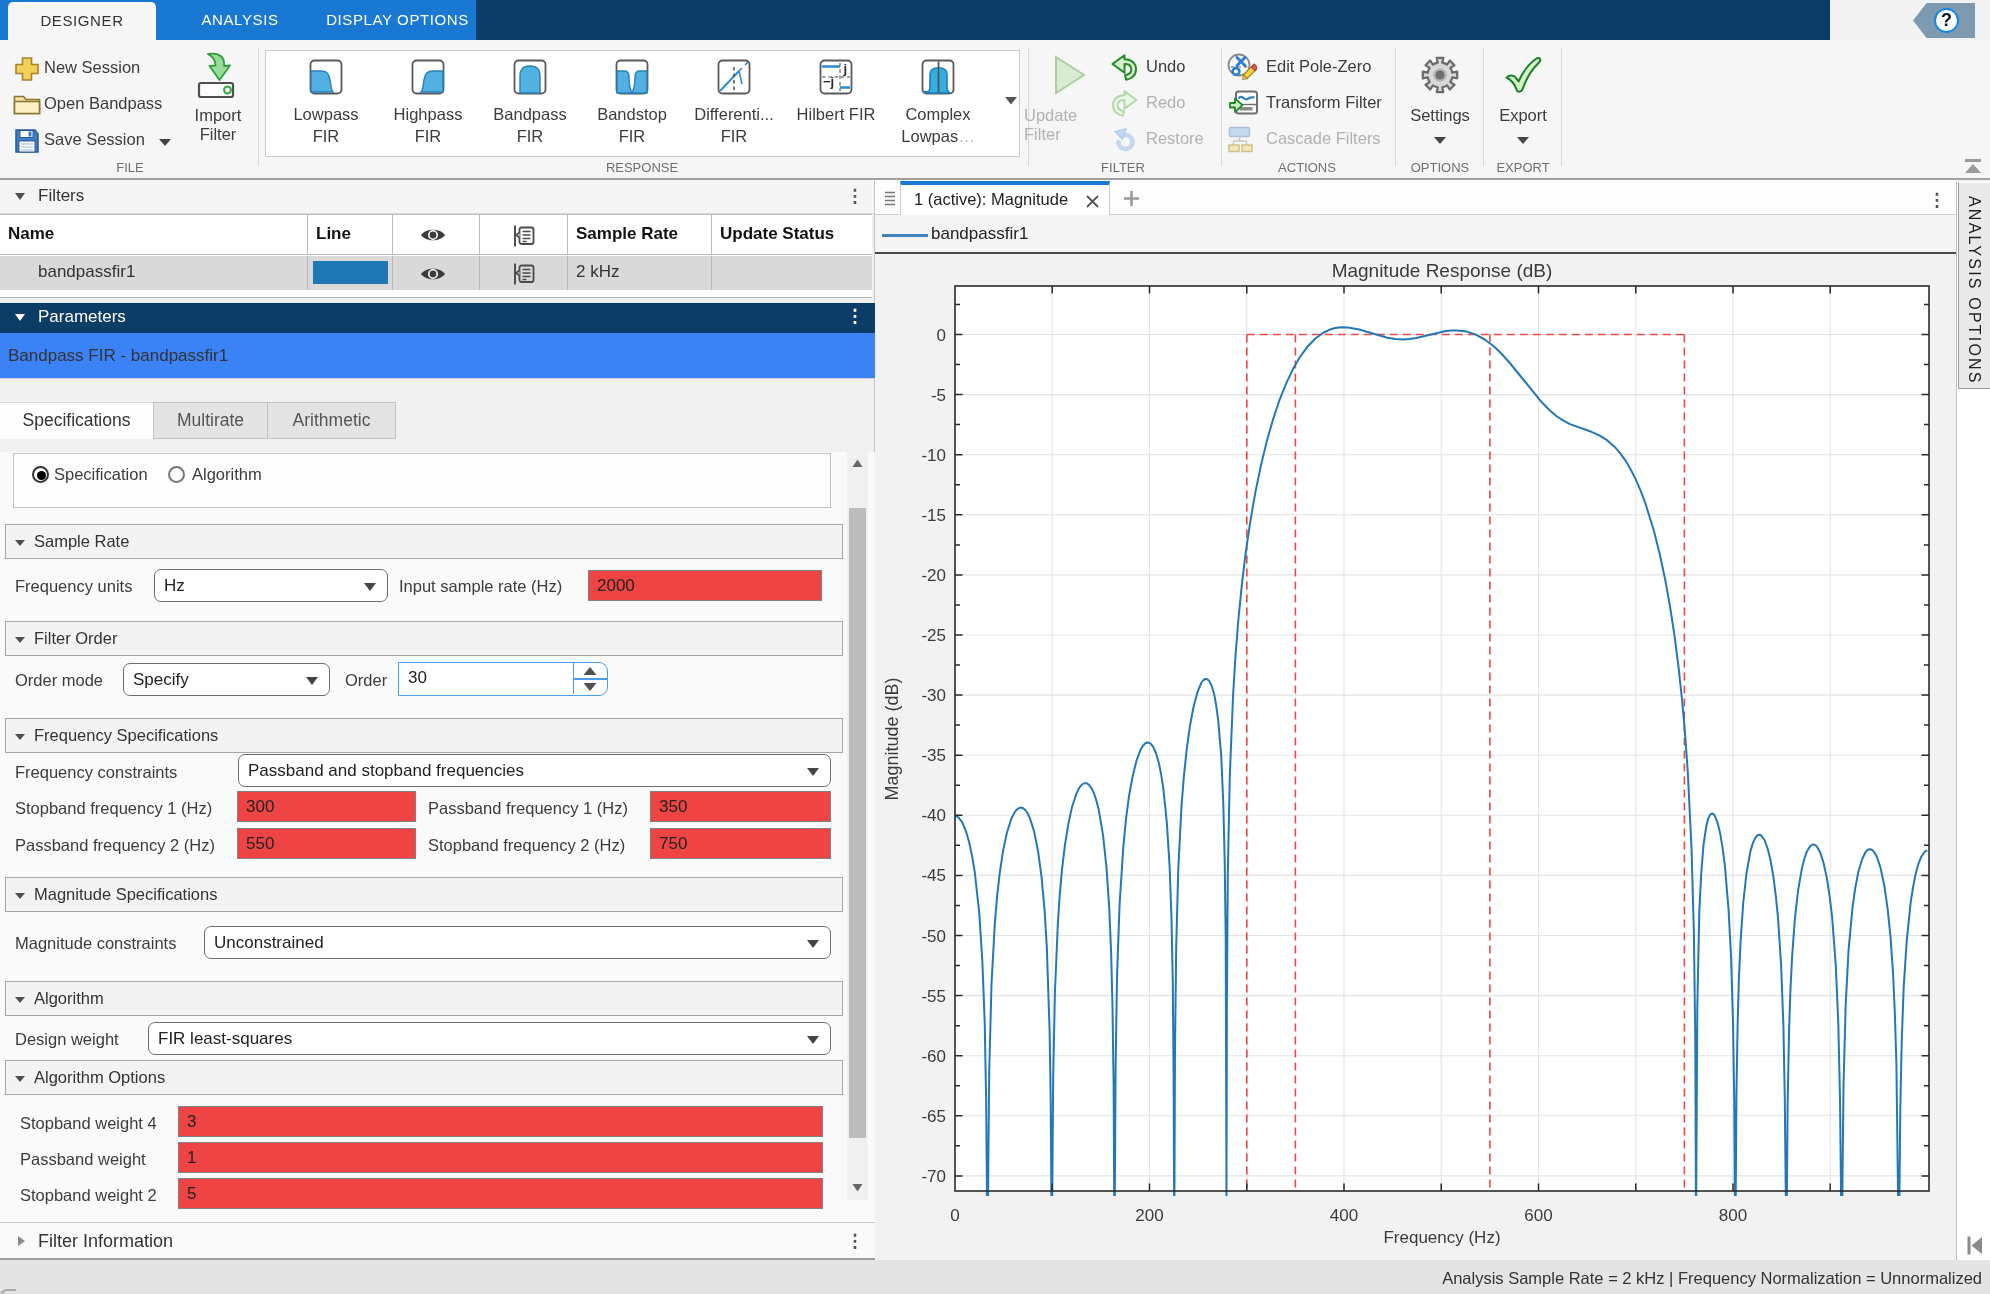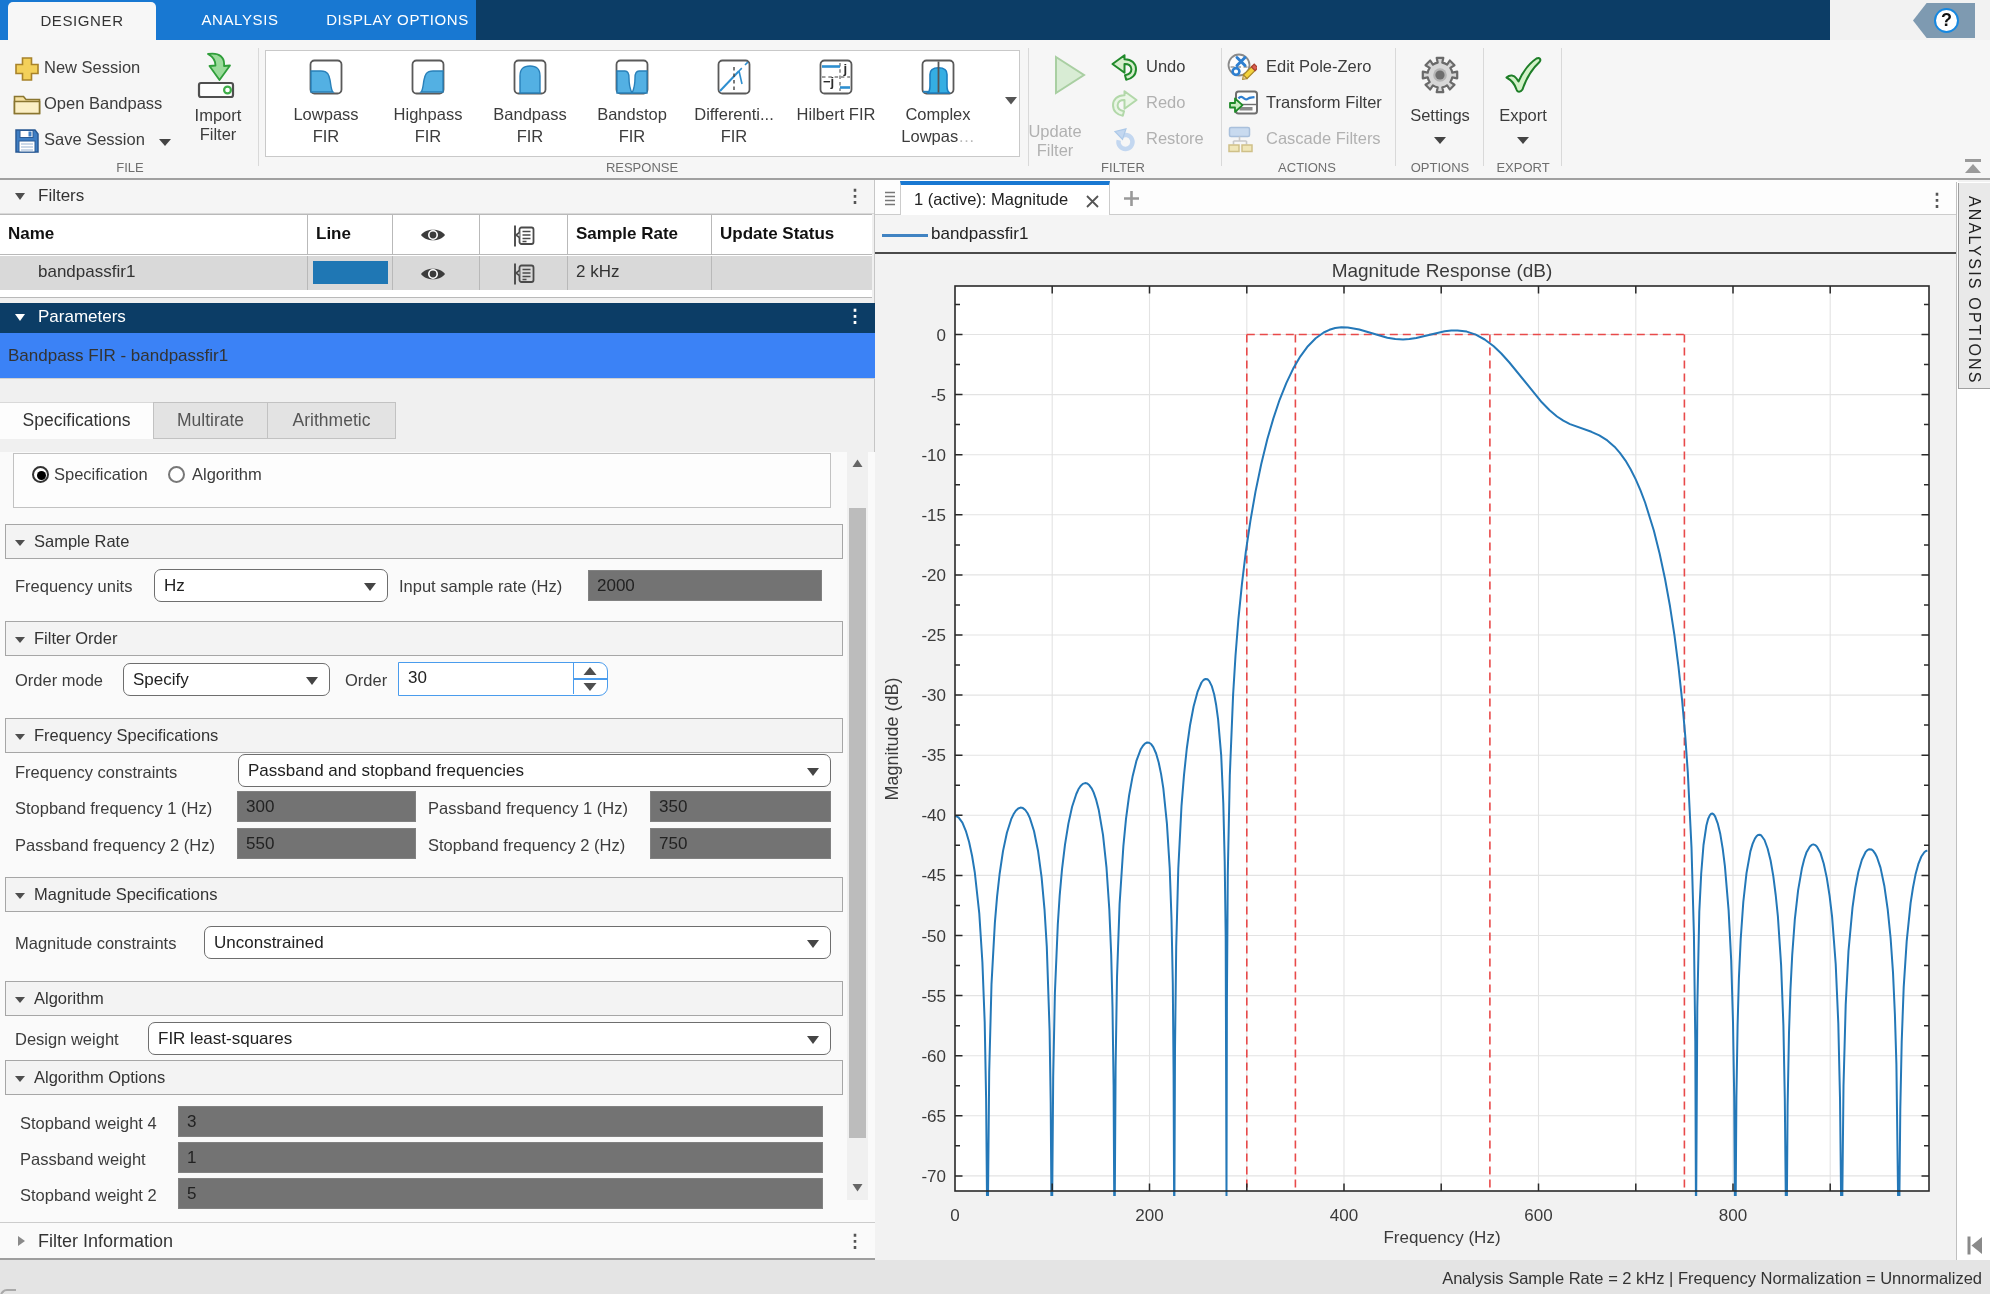--- a/index.html
+++ b/index.html
@@ -41,21 +41,21 @@
 
 .ptab { position:absolute; top:222px; height:37px; border:1px solid #c2c2c2; font-size:17.5px; text-align:center; line-height:35px; color:#555; background:#e3e3e3; }
 .ptab.sel { background:#fdfdfd; border:none; border-top:1px solid #d9d9d9; color:#333; z-index:2; }
 #pcontent { position:absolute; left:0; top:272px; width:875px; height:770px; background:#fafafa; }
 .shead { position:absolute; left:5px; width:838px; height:35px; background:#f3f3f3; border:1px solid #a6a6a6; font-size:16.5px; color:#333; line-height:33px; }
 .shead .tri-d { margin:0 9px 1px 9px; border-left-width:5px; border-right-width:5px; border-top-width:6.5px; }
 .plabel { position:absolute; font-size:16.5px; color:#3c3c3c; white-space:nowrap; }
 .dd { position:absolute; background:#fff; border:1.5px solid #6e6e6e; border-radius:7px; font-size:17px; color:#222; }
 .dd span { position:absolute; left:9px; top:50%; transform:translateY(-50%); }
 .dd:after { content:""; position:absolute; right:11px; top:50%; margin-top:-3px; width:0; height:0; border-left:6.5px solid transparent; border-right:6.5px solid transparent; border-top:8px solid #454545; }
-.ti { position:absolute; background:#737373; border:1px solid #818181; font-size:17px; color:#222; padding-left:8px; }
+.ti { position:absolute; background:#ef4444; border:1px solid #818181; font-size:17px; color:#222; padding-left:8px; }
 
 #pscroll { position:absolute; right:7px; top:0px; width:21px; height:748px; background:#f0f0f0; }
 #pthumb { position:absolute; left:2px; top:56px; width:17px; height:630px; background:#bcbcbc; }
 
 #finfo { position:absolute; left:0; top:1042px; width:875px; height:38px; background:#fafafa; border-top:1px solid #ccc; border-bottom:2px solid #9e9e9e; font-size:18px; color:#333; }
 
 #rightpanel { position:absolute; left:875px; top:180px; width:1115px; height:1082px; background:#f2f2f2; }
 #ptabbar { position:absolute; left:0; top:0; width:1083px; height:35px; background:#fdfdfd; border-bottom:1px solid #ccc; }
 #atab { position:absolute; left:25px; top:1px; width:210px; height:34px; background:#fff; border-left:1px solid #ccc; border-right:1px solid #ccc; border-top:4px solid #1878d2; font-size:16.5px; color:#222; }
 #legend { position:absolute; left:0; top:35px; width:1083px; height:39px; background:#f4f4f4; border-bottom:2px solid #4a4a4a; }
@@ -178,21 +178,21 @@
       <div class="cap">Complex<br>Lowpas<span style="color:#b9b9b9;">…</span></div>
     </div>
   </div>
   <svg class="abs" style="left:1003px;top:55px;" width="16" height="12" viewBox="0 0 16 12">
       <path d="M2 2 L8 9.5 L14 2z" fill="#555"></path>
     </svg>
   <div id="ribbon-right">
     <svg class="abs" style="left:1050px;top:14px;" width="40" height="42" viewBox="0 0 40 42">
         <path d="M6 3 L34 21 L6 39z" fill="#d8ecd4" stroke="#a9cfa2" stroke-width="2"></path>
       </svg>
-    <div class="ritem rgrey" style="left:1024px;top:66px;width:62px;text-align:center;margin-top:16px;">Update<br>Filter</div>
+    <div class="ritem rgrey" style="left:1024px;top:66px;width:62px;text-align:left;">Update<br>Filter</div>
     <svg class="abs" style="left:1111px;top:14px;" width="27" height="28" viewBox="0 0 27 28">
         <path d="M1.5 10 L13.5 1.2 L13.5 5.2 C20.5 5 25 9.5 25 15.2 C25 21 20.7 25 15.2 25.8 L14 21.2 C17.8 20.6 20.4 18.6 20.4 15.2 C20.4 11.6 17.3 9.7 13.5 9.9 L13.5 18.8z" fill="#d6eecd" stroke="#218a2b" stroke-width="2" stroke-linejoin="round"></path>
       </svg>
     <div class="ritem" style="left:1146px;top:17px;">Undo</div>
     <svg class="abs" style="left:1111px;top:50px;" width="27" height="28" viewBox="0 0 27 28">
         <path d="M25.5 10 L13.5 1.2 L13.5 5.2 C6.5 5 2 9.5 2 15.2 C2 21 6.3 25 11.8 25.8 L13 21.2 C9.2 20.6 6.6 18.6 6.6 15.2 C6.6 11.6 9.7 9.7 13.5 9.9 L13.5 18.8z" fill="#eaf6e6" stroke="#b2d8a9" stroke-width="2" stroke-linejoin="round"></path>
       </svg>
     <div class="ritem rgrey" style="left:1146px;top:53px;">Redo</div>
     <svg class="abs" style="left:1112px;top:86px;" width="26" height="28" viewBox="0 0 26 28">
         <path d="M9.0 10.6 A7 7 0 1 1 6.7 14.2" fill="none" stroke="#c3d7f0" stroke-width="4.4"></path>

